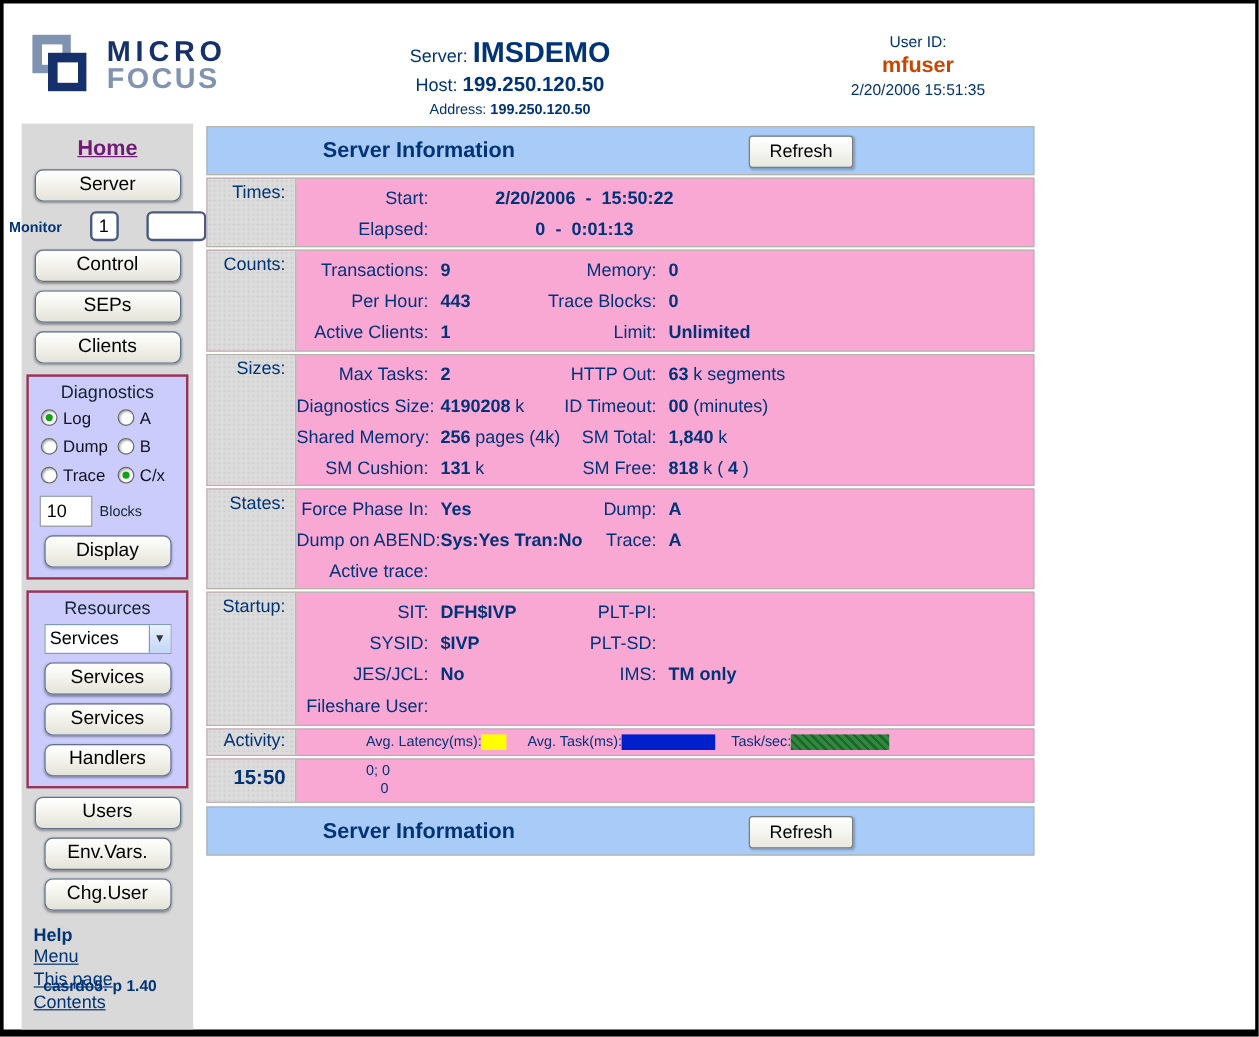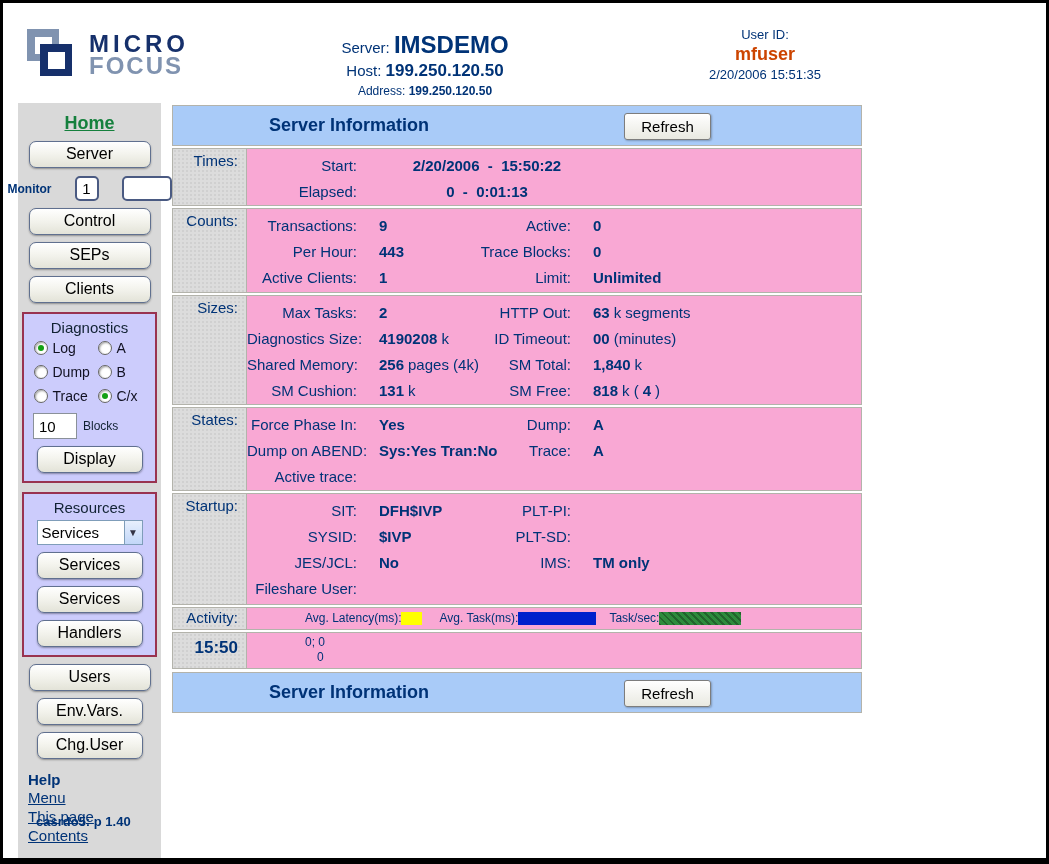--- a/index.html
+++ b/index.html
@@ -28,21 +28,21 @@
   .hc-l2 b { font-size:17px; }
   .hc-l3 { font-size:12px; margin-top:3px; }
   .hc-l3 b { font-size:12px; }
   .hdr-right { position:absolute; left:642px; top:24px; width:240px; text-align:center; color:#003377; }
   .hr-l1 { font-size:13px; }
   .hr-l2 { font-size:18px; font-weight:bold; margin-top:2px; }
   .hr-l3 { font-size:13px; margin-top:2px; }
 
   
   .sidebar { position:absolute; left:15px; top:100px; width:143px; background:#d9d9d9; padding:6px 0 14px 0; }
-  .home { display:block; text-align:center; font-size:18px; font-weight:bold; color:#15803d;
+  .home { display:block; text-align:center; font-size:18px; font-weight:bold; color:#701a75;
           text-decoration:underline; margin:4px 0 6px 0; cursor:pointer; }
   .btn { display:block; margin:7px auto 0 auto; text-align:center; padding:3px 0 4px 0;
          font-family:inherit; font-size:16px; color:#000; cursor:pointer;
          background:linear-gradient(180deg,#ffffff 0%,#f4f4ee 45%,#e3e3d8 100%);
          border:1px solid #60708f; border-radius:7px; box-shadow:0 1px 2px rgba(0,0,0,.35); }
   .w120 { width:122px; }
   .w106 { width:106px; }
   .monitor-row { display:flex; align-items:center; justify-content:center; gap:23px; margin-top:8px; }
   .monitor-lab { font-size:12px; font-weight:bold; color:#003377; }
   .min { height:25px; text-align:center; font-size:15px; font-family:inherit; background:#fff;
@@ -83,21 +83,21 @@
           border-radius:3px; box-shadow:1px 1px 2px rgba(0,0,0,.25); }
   .inforow { display:flex; border:1px solid #b3b3ab; margin-top:2px; background:#f9a8d4; }
   .rowlabel { width:74px; flex:0 0 auto; background-color:#dcdcdc;
           background-image:radial-gradient(#d0d0d0 1px, transparent 1px); background-size:4px 4px;
           border-right:1px solid #b3b3ab; text-align:right; padding:3px 8px 0 0;
           font-size:15px; color:#003377; }
   .rowcontent { flex:1; padding:4px 0 5px 0; color:#003377; }
   .trow { display:flex; line-height:26px; font-size:15px; }
   .tl { width:110px; text-align:right; }
   .tv { width:260px; text-align:center; font-weight:bold; white-space:pre; }
-  .pgrid { display:grid; grid-template-columns:110px 74px 96px auto; column-gap:22px;
+  .pgrid { display:grid; grid-template-columns:110px 74px 96px auto; column-gap:10px;
           font-size:15px; line-height:26px; }
   .ll,.rl { text-align:right; white-space:nowrap; }
   .lv,.rv { font-weight:bold; white-space:nowrap; }
   .sfx { font-style:normal; font-weight:400; margin-left:4px; }
   .v2 { margin-left:4px; }
   .act-label { padding-top:1px; font-size:15px; }
   .legend { display:flex; align-items:center; margin-left:58px; padding-top:2px; height:18px; }
   .leg-label { font-size:12px; color:#003377; }
   .swatch { height:13px; display:inline-block; }
   .sw-yellow { width:21px; margin-right:17px; }
@@ -233,21 +233,21 @@
           </div>
       </div>
     </div>
 
     <div class="inforow" style="height:85px">
       <div class="rowlabel">Counts:</div>
       <div class="rowcontent">
           <div class="pgrid">
         <span class="ll">Transactions:</span>
         <span class="lv">9</span>
-        <span class="rl">Active:</span>
+        <span class="rl">Memory:</span>
         <span class="rv">0</span>
         <span class="ll">Per Hour:</span>
         <span class="lv">443</span>
         <span class="rl">Trace Blocks:</span>
         <span class="rv">0</span>
         <span class="ll">Active Clients:</span>
         <span class="lv">1</span>
         <span class="rl">Limit:</span>
         <span class="rv">Unlimited</span>
       </div>

